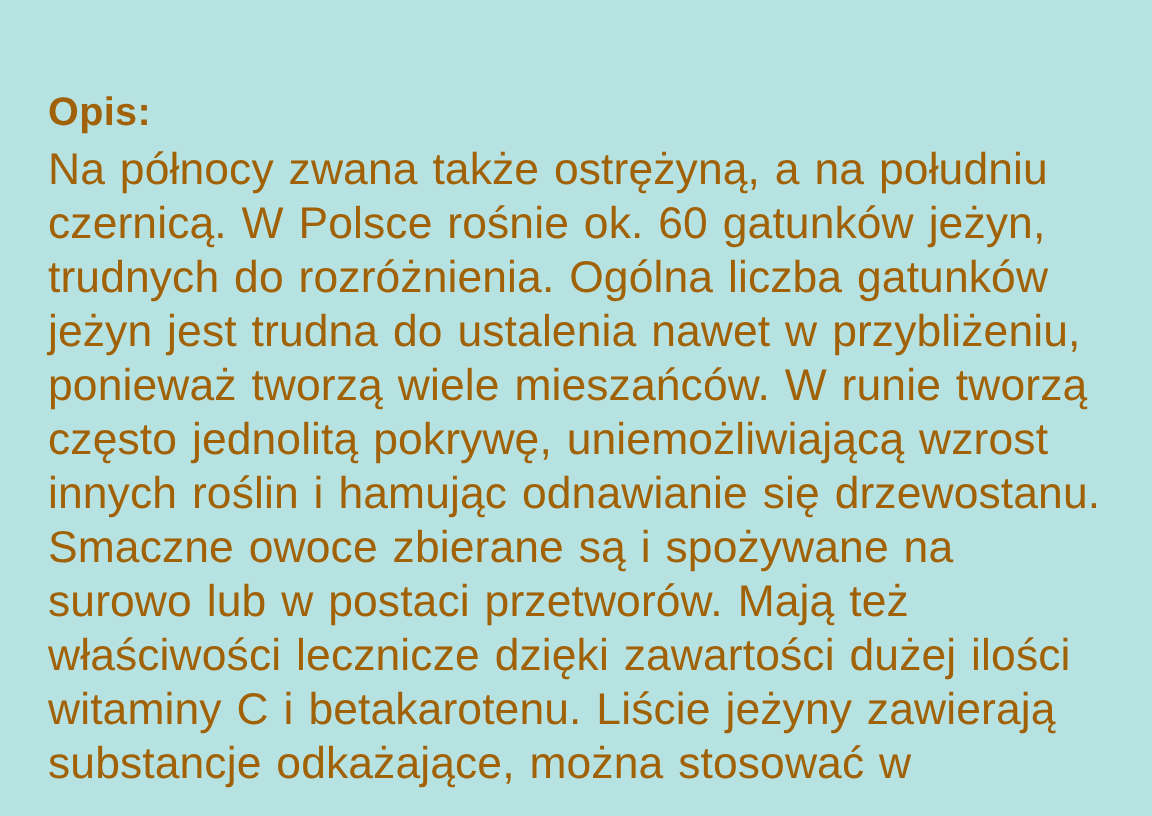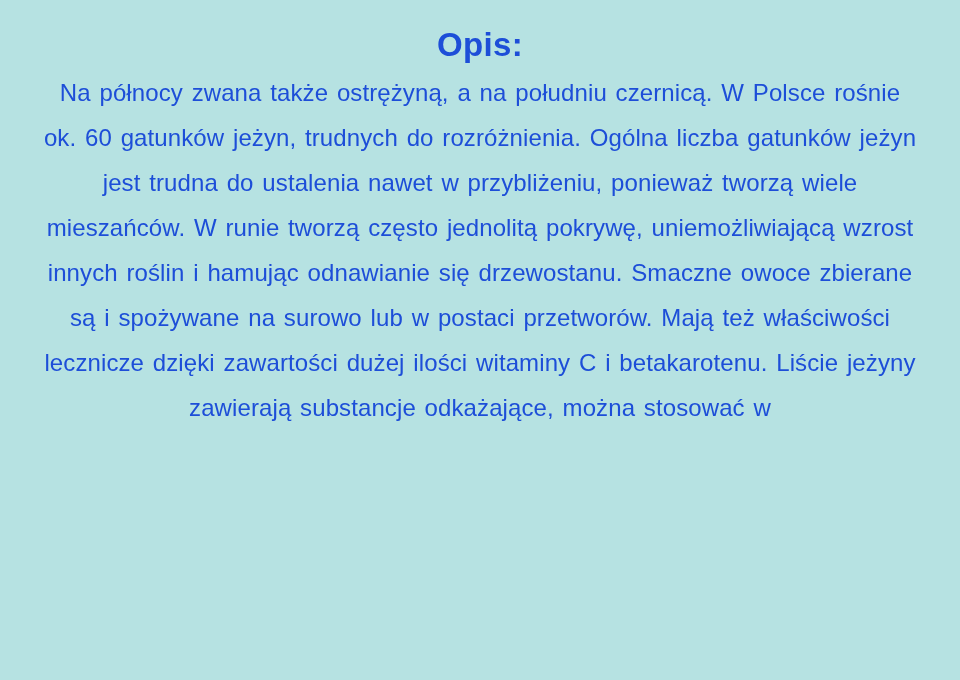--- a/index.html
+++ b/index.html
@@ -16,32 +16,32 @@
   .page {
     width: 960px;
     height: 680px;
     background: #b6e2e2;
     box-sizing: border-box;
     padding: 22px 40px 0 40px;
     position: relative;
     overflow: hidden;
   }
   .description-block {
-    text-align: center;
-    color: #1d4ed8;
+    color: #a16207;
+    margin-top: 48px;
   }
   .description-title {
     font-size: 33px;
     font-weight: bold;
     line-height: 46px;
     letter-spacing: 0.3px;
     margin-bottom: 2px;
   }
   .description-body {
-    font-size: 24px;
+    font-size: 37px;
     font-weight: normal;
     line-height: 45px;
     letter-spacing: 0.1px;
     word-spacing: 2px;
   }
 </style>
 </head>
 <body>
 
 <div class="page">

